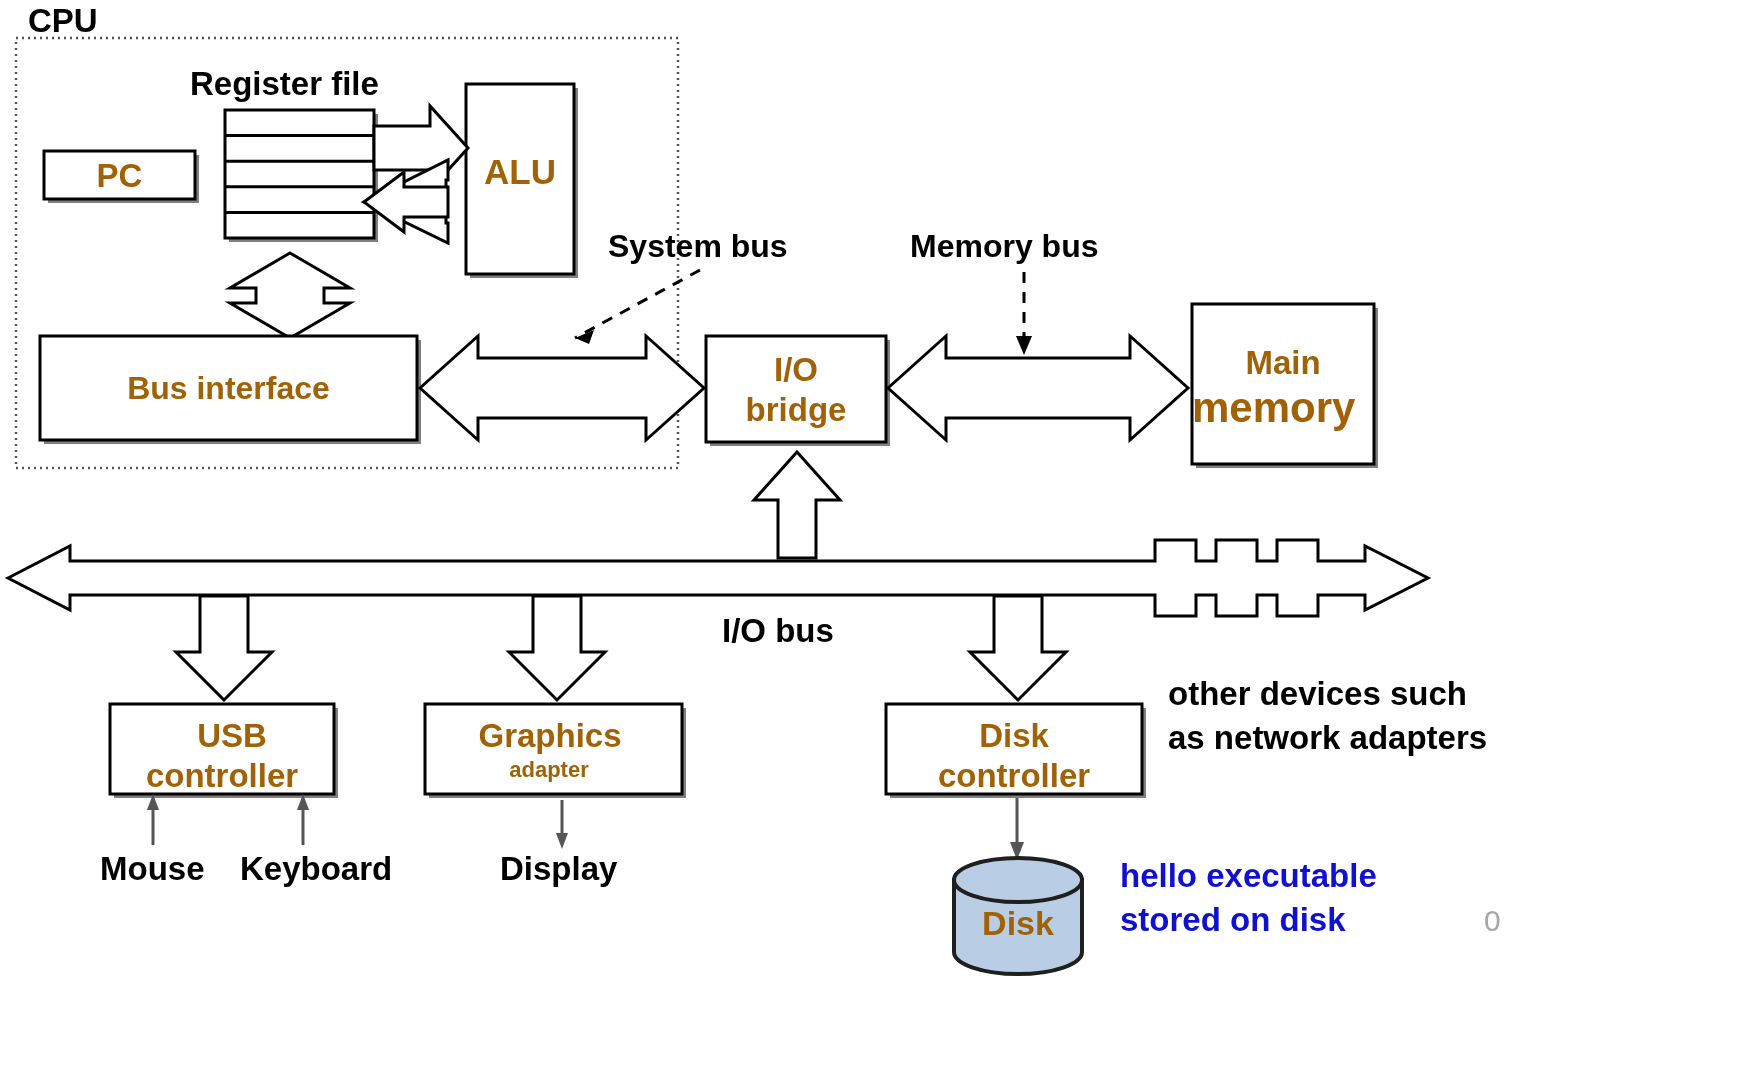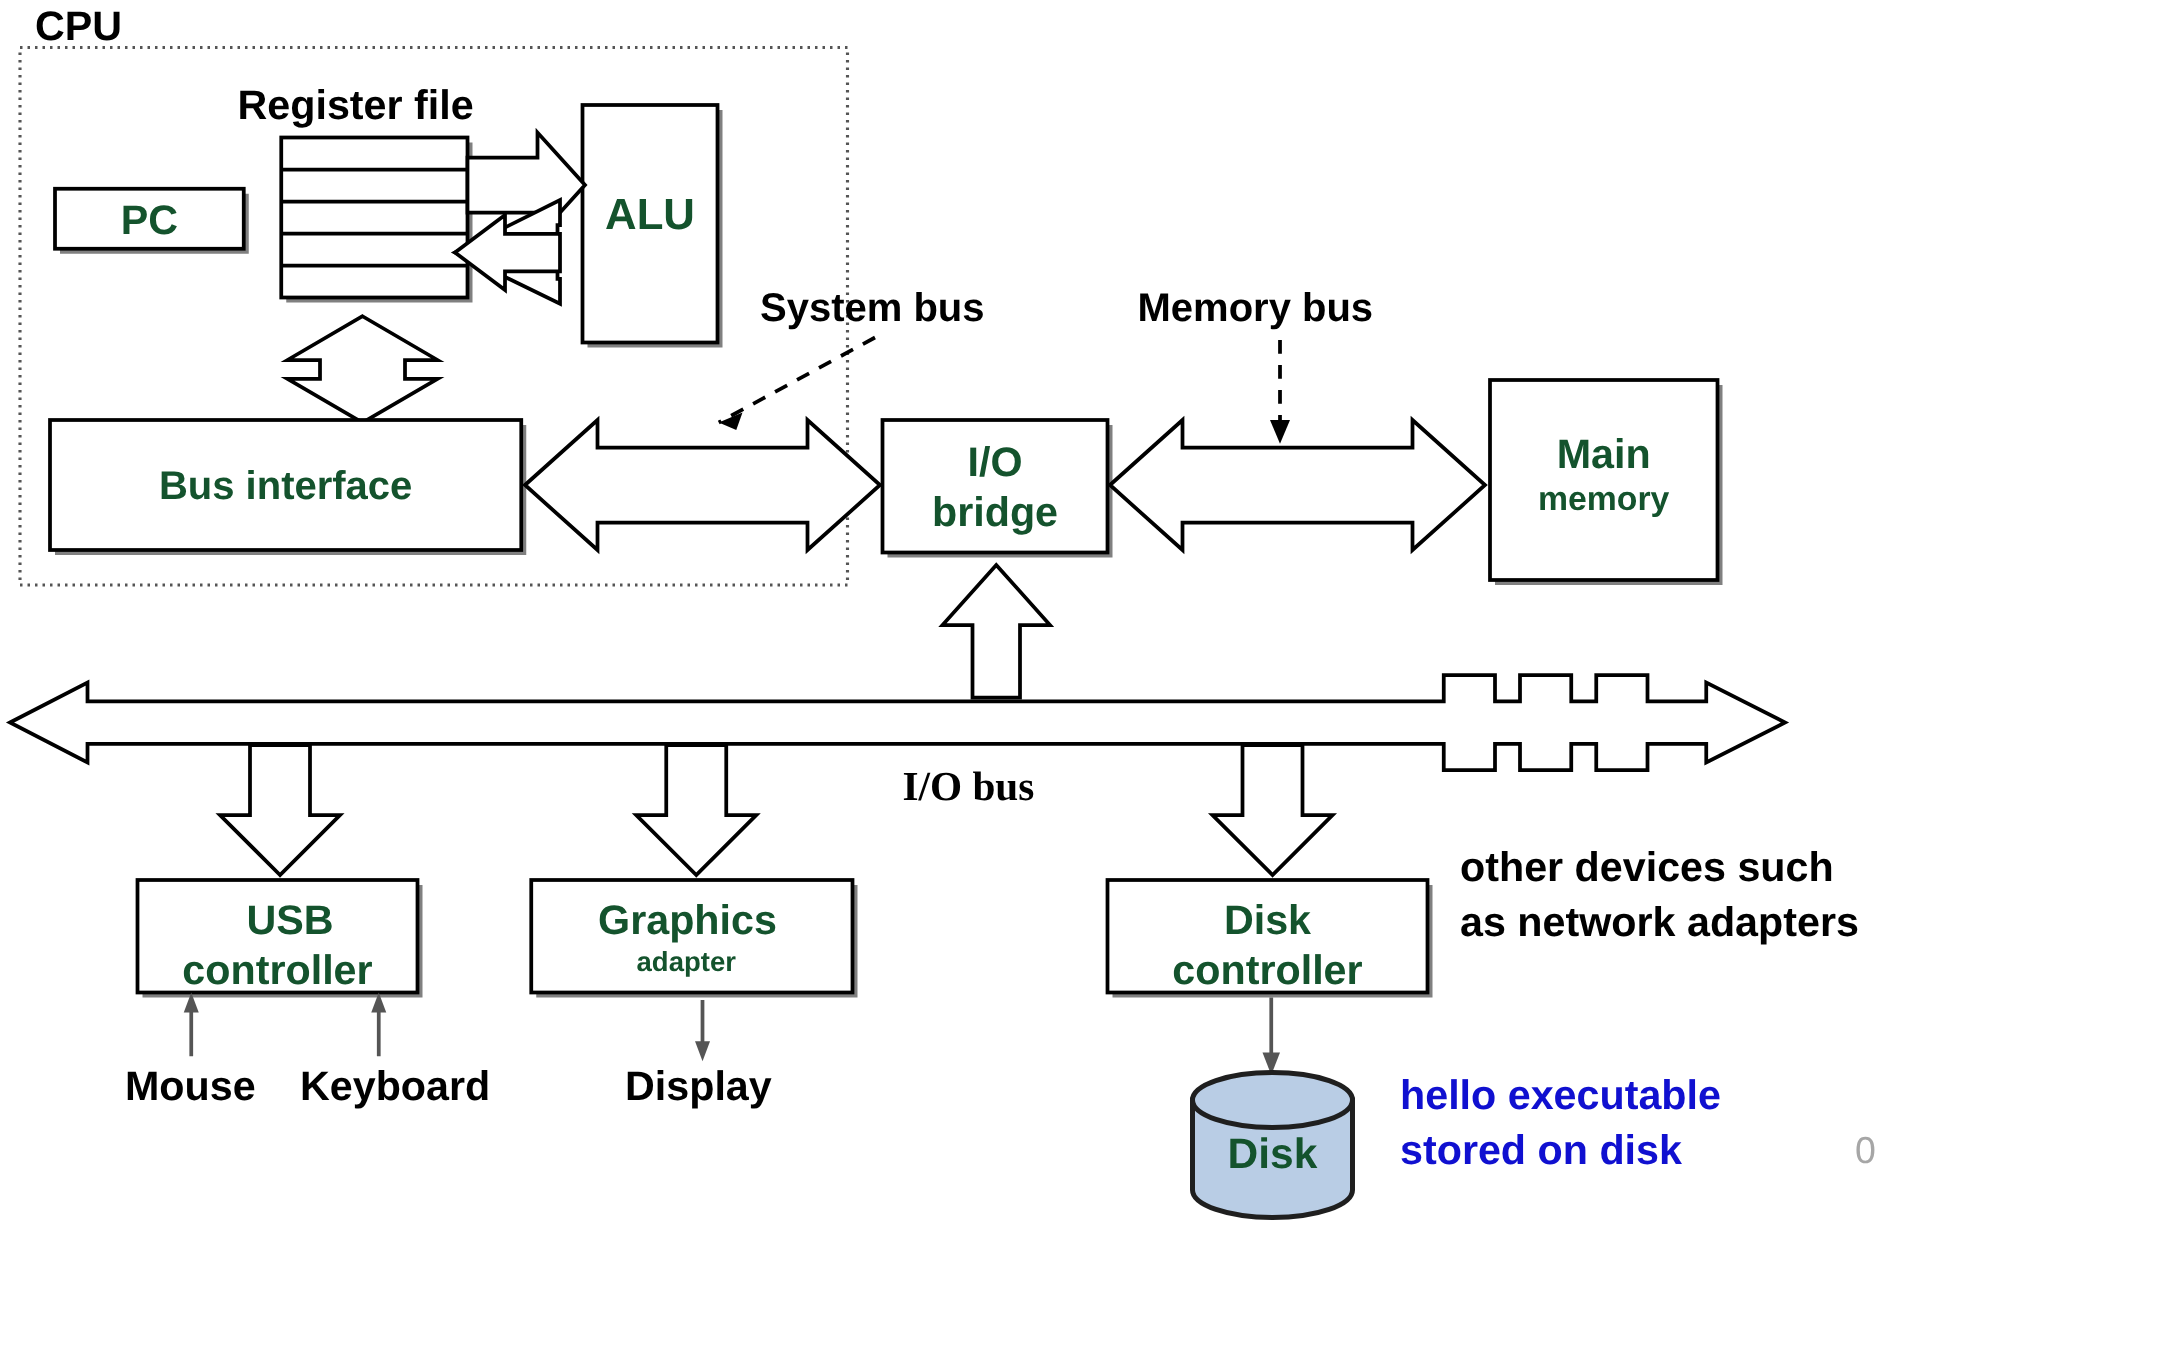--- a/index.html
+++ b/index.html
@@ -26,21 +26,21 @@
     font-family: "Liberation Sans", sans-serif;
     font-weight: bold;
     color: #000000;
     white-space: nowrap;
     line-height: 1.08;
   }
   .lbl.ctr { text-align: left; }
   .boxtext {
     position: absolute;
     font-weight: bold;
-    color: #14532d;
+    color: #a16207;
     text-align: center;
     line-height: 1.1;
     white-space: nowrap;
   }
   .blue {
     color: #1010d0;
   }
   .pagenum {
     color: #a6a6a6;
     font-weight: normal;
@@ -162,23 +162,23 @@
   <div class="boxtext" style="left:40px; top:371px; width:377px; font-size:32px;">Bus interface</div>
 
   <div class="lbl ctr" style="left:608px; top:229px; width:260px; font-size:32px;">System bus</div>
 
   <div class="lbl ctr" style="left:910px; top:229px; width:260px; font-size:32px;">Memory bus</div>
 
   <div class="boxtext" style="left:706px; top:352px; width:180px; font-size:33px;">I/O</div>
   <div class="boxtext" style="left:706px; top:392px; width:180px; font-size:33px;">bridge</div>
 
   <div class="boxtext" style="left:1192px; top:345px; width:182px; font-size:33px;">Main</div>
-  <div class="boxtext" style="left:1192px; top:385px; width:150px; font-size:27px;padding-left:16px;">memory</div>
-
-  <div class="lbl ctr" style="left:722px; top:613px; width:180px; font-size:33px;font-family:Liberation Serif, serif;">I/O bus</div>
+  <div class="boxtext" style="left:1192px; top:385px; width:150px; font-size:42px;">memory</div>
+
+  <div class="lbl ctr" style="left:722px; top:613px; width:180px; font-size:33px;">I/O bus</div>
 
   <div class="boxtext" style="left:110px; top:718px; width:244px; font-size:33px;">USB</div>
   <div class="boxtext" style="left:110px; top:758px; width:224px; font-size:33px;">controller</div>
 
   <div class="boxtext" style="left:425px; top:718px; width:250px; font-size:33px;">Graphics</div>
   <div class="boxtext" style="left:425px; top:758px; width:248px; font-size:22px;">adapter</div>
 
   <div class="boxtext" style="left:886px; top:718px; width:256px; font-size:33px;">Disk</div>
   <div class="boxtext" style="left:886px; top:758px; width:256px; font-size:33px;">controller</div>
 

